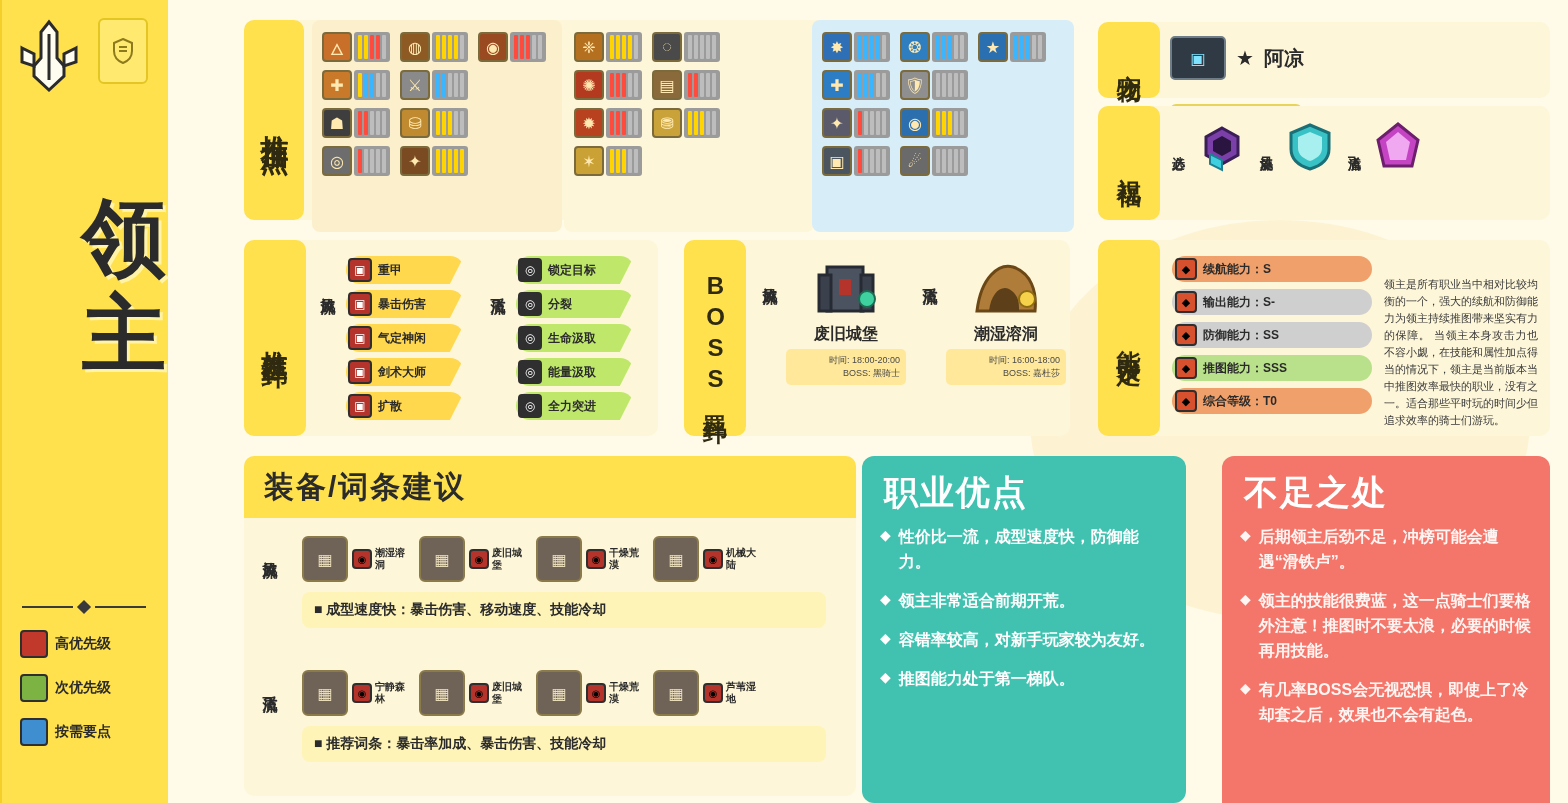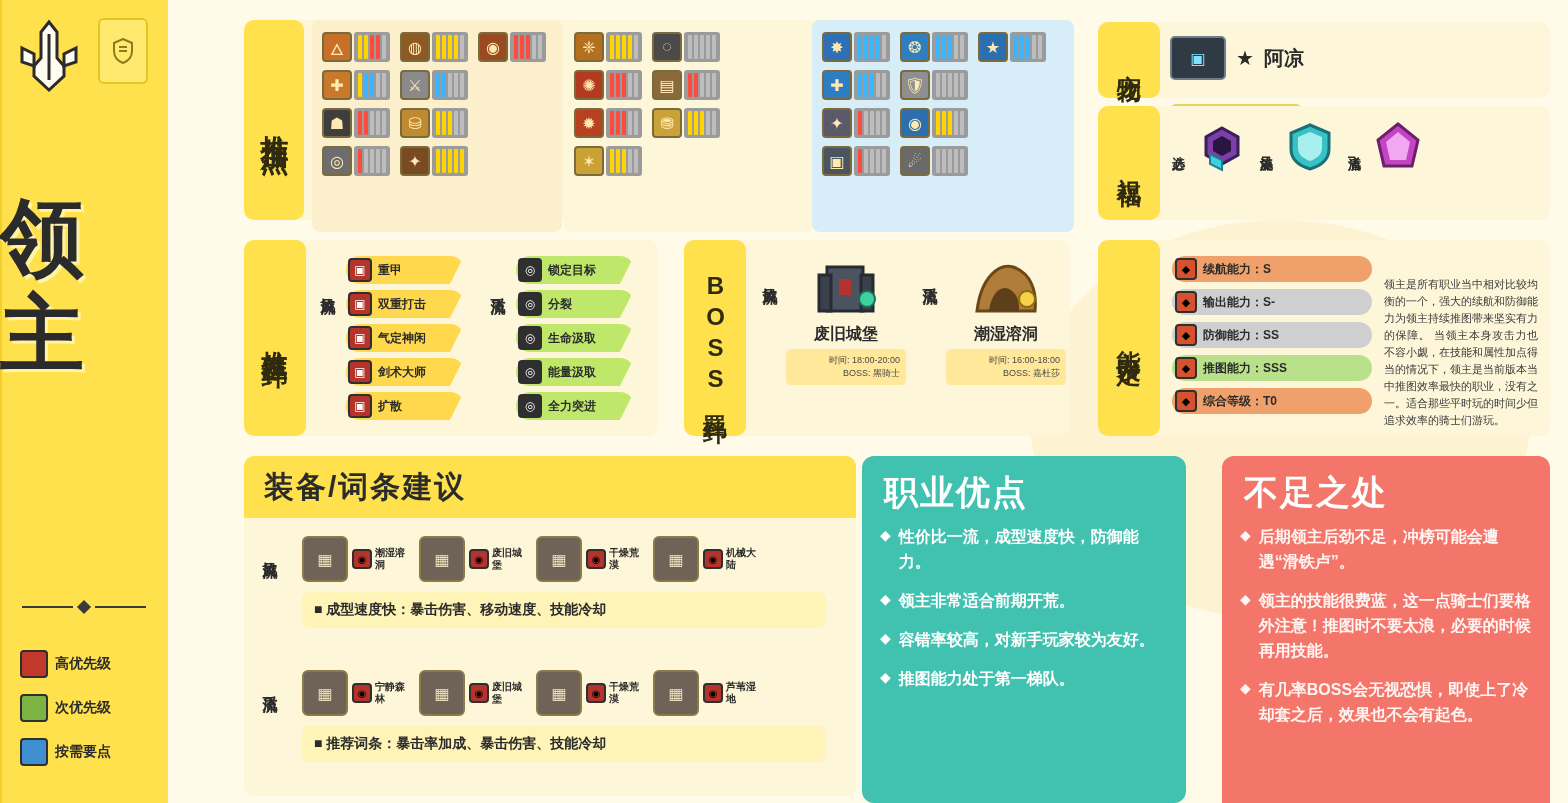--- a/index.html
+++ b/index.html
@@ -17,33 +17,33 @@
   }
   #rail .rail-top{position:absolute;top:18px;left:10px;display:flex;gap:10px;align-items:flex-start;}
   .sword-badge{width:78px;height:76px;position:relative;}
   .sword-badge svg{display:block;}
   .shield-btn{
     width:46px;height:62px;border:2px solid #e3c524;border-radius:6px;
     background:#ffe96f;display:flex;align-items:center;justify-content:center;
   }
   #rail .big-title{
     position:absolute;left:0;top:190px;width:168px;
-    text-align:left;color:#2b2b2b;
+    text-align:right;color:#2b2b2b;
     font-size:84px;line-height:96px;font-weight:bold;
     letter-spacing:2px;
     font-family:"DejaVu Sans",sans-serif;
     text-shadow:3px 3px 0 #fff3a8;
   }
   #rail .divider{
     position:absolute;left:22px;top:600px;width:124px;height:14px;
     display:flex;align-items:center;justify-content:center;gap:6px;
   }
   #rail .divider .ln{height:2px;background:#3a3a3a;flex:1;}
   #rail .divider .dot{width:10px;height:10px;background:#3a3a3a;transform:rotate(45deg);}
-  #rail .legend{position:absolute;left:20px;top:630px;width:140px;margin-top:20px;}
+  #rail .legend{position:absolute;left:20px;top:630px;width:140px;}
   .legend-row{display:flex;align-items:center;gap:7px;margin-bottom:16px;}
   .legend-sq{width:24px;height:24px;border-radius:4px;border:2px solid #2f2f2f;display:block;}
   .legend-txt{font-size:14px;color:#2b2b2b;font-weight:bold;}
 
   
   .panel{position:absolute;border-radius:10px;}
   .sidetab{
     background:#ffe14d;border-radius:10px;display:flex;align-items:center;justify-content:center;
     text-align:center;font-weight:bold;color:#2f2a10;
   }
@@ -572,21 +572,21 @@
   </div>
   <div class="bondcol c1">
     <span class="bondlabel">旋风流</span>
     <div class="bondlist" id="bondlist0">
         <div class="bondpill">
           <span class="bi" style="background: rgb(180, 51, 42);">▣</span>
           <span class="bondtxt">重甲</span>
         </div>
         <div class="bondpill">
           <span class="bi" style="background: rgb(180, 51, 42);">▣</span>
-          <span class="bondtxt">双重打击</span>
+          <span class="bondtxt">暴击伤害</span>
         </div>
         <div class="bondpill">
           <span class="bi" style="background: rgb(180, 51, 42);">▣</span>
           <span class="bondtxt">气定神闲</span>
         </div>
         <div class="bondpill">
           <span class="bi" style="background: rgb(180, 51, 42);">▣</span>
           <span class="bondtxt">剑术大师</span>
         </div>
         <div class="bondpill">

